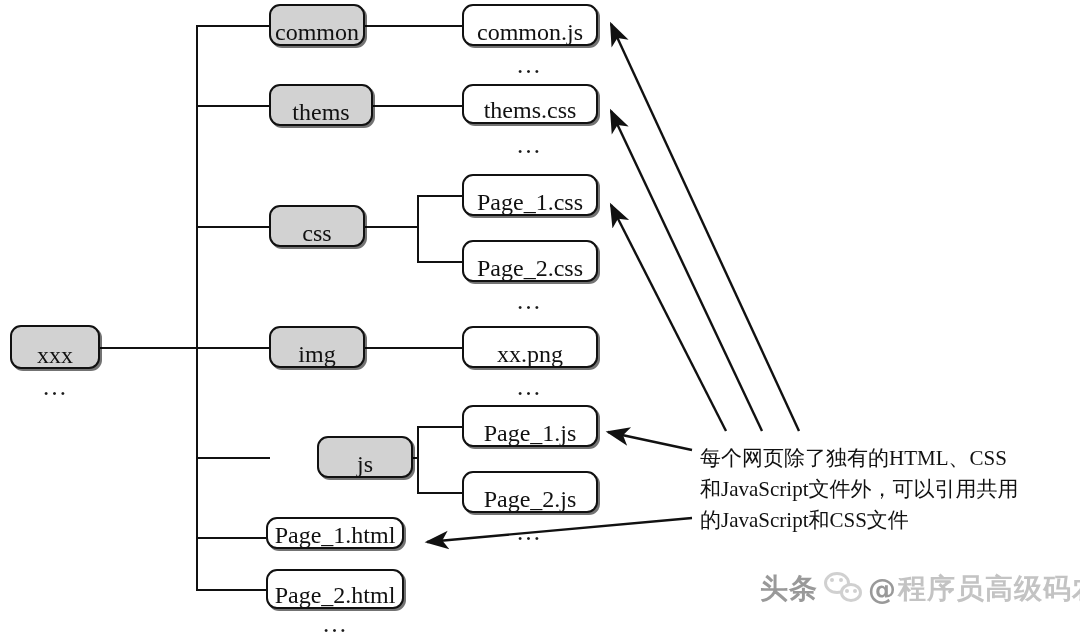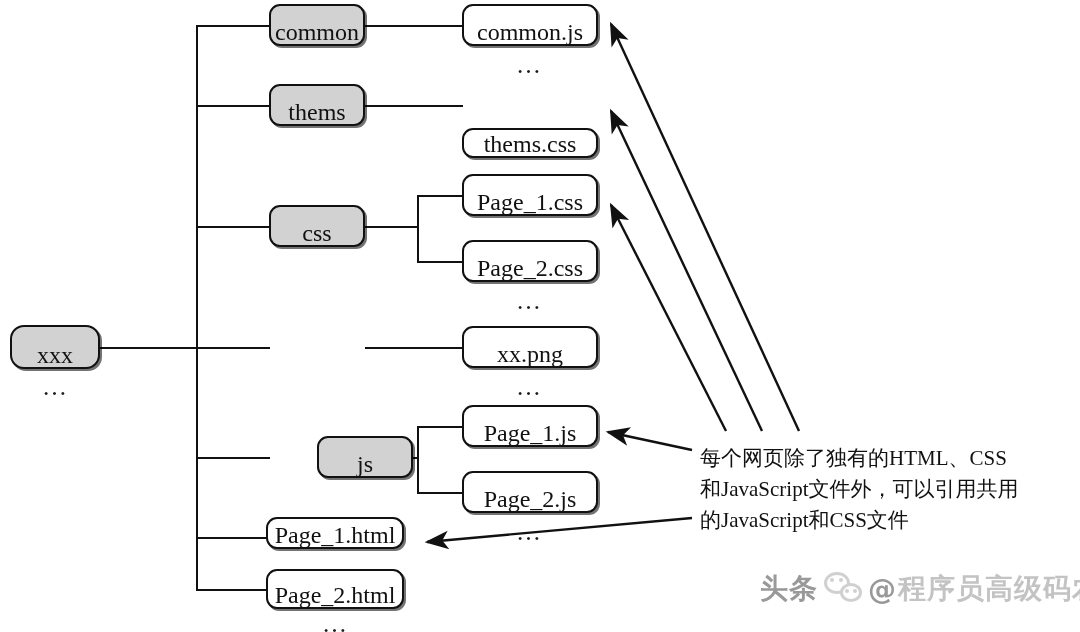--- a/index.html
+++ b/index.html
@@ -153,48 +153,51 @@
   <div class="line h" style="left:365px; top:226px; width:54px;"></div>
   <div class="line v" style="left:417px; top:195px; height:68px;"></div>
   <div class="line h" style="left:417px; top:195px; width:46px;"></div>
   <div class="line h" style="left:417px; top:261px; width:46px;"></div>
 
   <div class="line h" style="left:365px; top:457px; width:54px;"></div>
   <div class="line v" style="left:417px; top:426px; height:68px;"></div>
   <div class="line h" style="left:417px; top:426px; width:46px;"></div>
   <div class="line h" style="left:417px; top:492px; width:46px;"></div>
 
-  <div class="node folder" style="left:10px; top:325px; width:90px; height:44px;border-radius:14px;">
+  <div class="node folder" style="left:10px; top:325px; width:90px; height:44px;">
     <span>xxx</span>
   </div>
   <div class="dots" style="left:42px; top:374px;">…</div>
 
   <div class="node folder" style="left:269px; top:4px; width:96px; height:42px;">
     <span>common</span>
   </div>
 
-  <div class="node folder" style="left:269px; top:84px; width:96px; height:42px;">
+  <div class="node folder" style="left:269px; top:84px; width:104px; height:42px;">
     <span>thems</span>
   </div>
 
   <div class="node folder" style="left:269px; top:205px; width:96px; height:42px;">
     <span>css</span>
   </div>
 
+  <div class="node folder" style="left:269px; top:326px; width:96px; height:42px;">
+    <span>img</span>
+  </div>
 
   <div class="node folder" style="left:269px; top:436px; width:96px; height:42px;margin-left:48px;">
     <span>js</span>
   </div>
 
   <div class="node file" style="left:462px; top:4px; width:136px; height:42px;">
     <span>common.js</span>
   </div>
   <div class="dots" style="left:516px; top:52px;">…</div>
 
-  <div class="node file" style="left:462px; top:84px; width:136px; height:30px;margin-top:44px;">
+  <div class="node file" style="left:462px; top:84px; width:136px; height:40px;">
     <span>thems.css</span>
   </div>
   <div class="dots" style="left:516px; top:132px;">…</div>
 
   <div class="node file" style="left:462px; top:174px; width:136px; height:42px;">
     <span>Page_1.css</span>
   </div>
 
   <div class="node file" style="left:462px; top:240px; width:136px; height:42px;">
     <span>Page_2.css</span>

